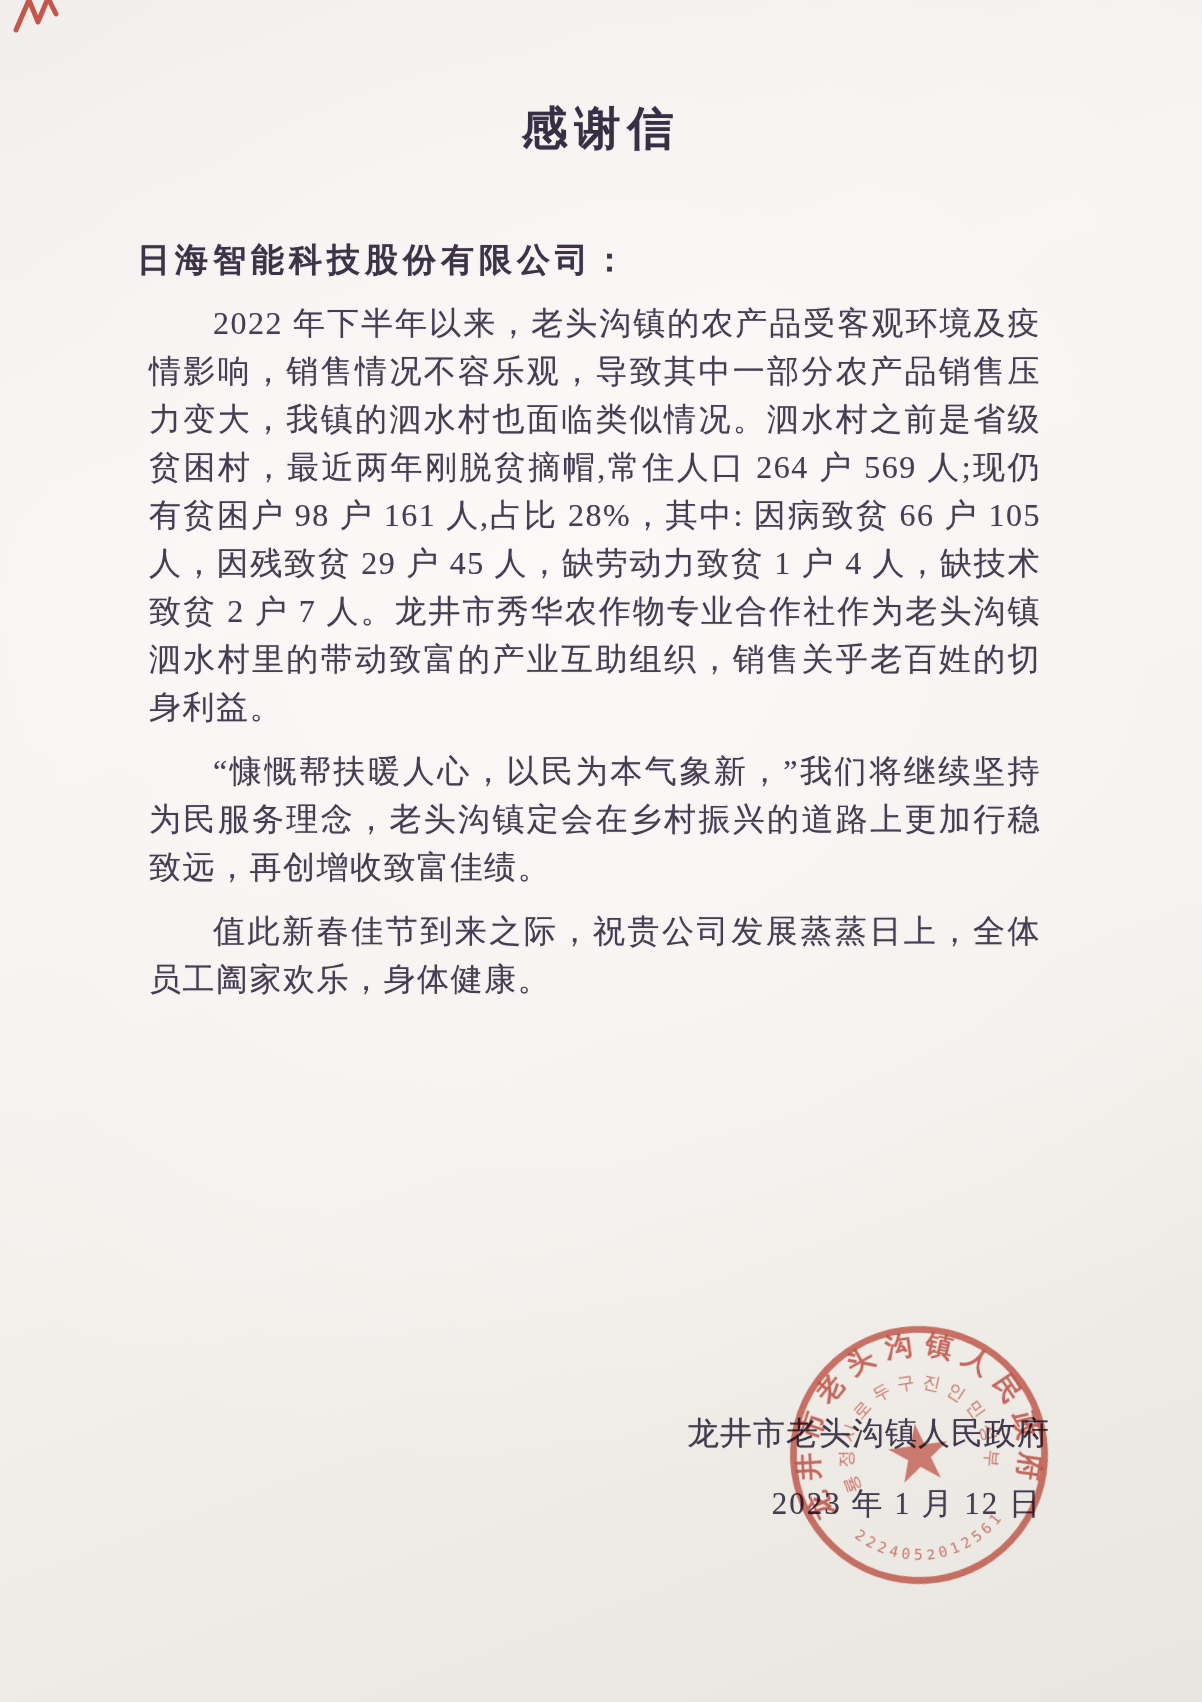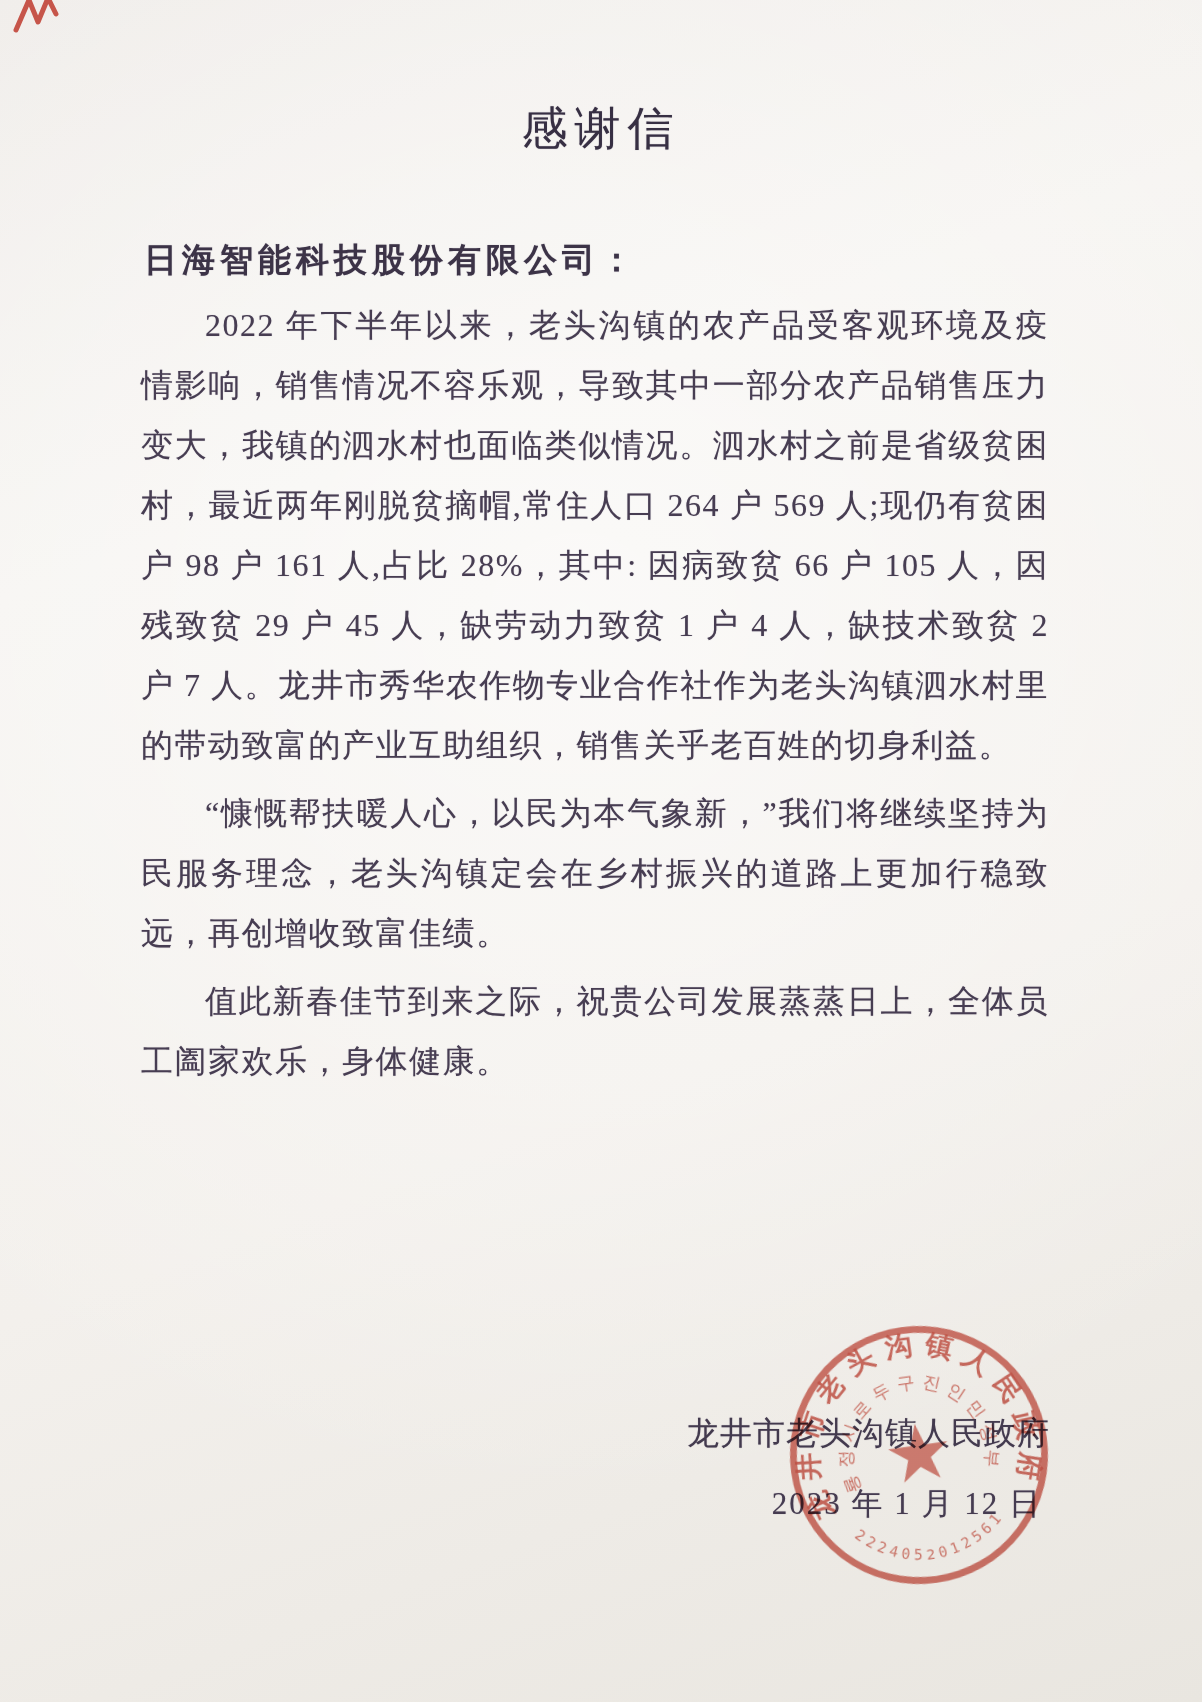--- a/index.html
+++ b/index.html
@@ -10,37 +10,37 @@
     overflow:hidden;
     background:
       radial-gradient(ellipse 130% 85% at 48% 36%, rgba(255,255,255,0.55), rgba(255,255,255,0) 62%),
       linear-gradient(160deg, #f0edea 0%, #f6f4f1 28%, #f3f0ec 62%, #e9e6e0 100%);
     font-family:"Liberation Serif","DejaVu Serif",serif;
     color:#463c50;
   }
   .title {
     position:absolute; top:98px; left:0; width:100%;
     text-align:center;
-    font-size:46px; font-weight:400; letter-spacing:7px;
+    font-size:46px; font-weight:700; letter-spacing:7px;
     color:#372f43;
     text-shadow:0 0 1px rgba(60,50,80,.45);
   }
   .letter {
     position:absolute; left:133px; top:238px; width:924px;
   }
   .salutation {
     font-size:33px; font-weight:700; letter-spacing:5px;
     color:#3c3347;
-    margin:0 0 12px 11px;
+    margin:0 0 12px 4px;
     text-shadow:0 0 1px rgba(60,50,80,.4);
   }
   .body p {
-    margin:8px;
+    margin:16px;
     font-size:32px;
-    line-height:60px;
+    line-height:48px;
     letter-spacing:1.5px;
     text-align:justify;
     text-indent:2em;
     color:#473d52;
     text-shadow:0 0 1px rgba(70,60,90,.35);
   }
   .signature {
     position:absolute; top:1412px; right:152px;
     font-size:32px; letter-spacing:1px;
     color:#433a4e;

